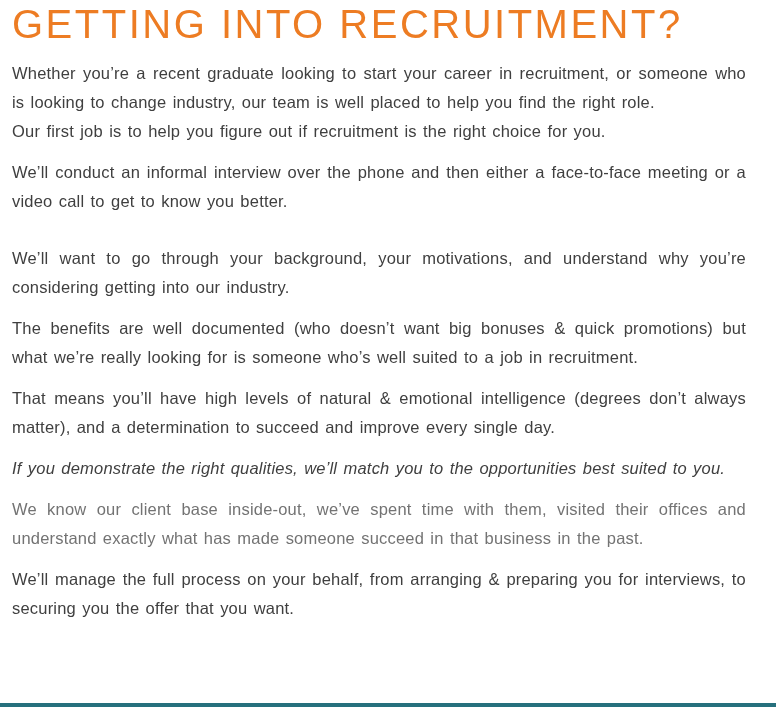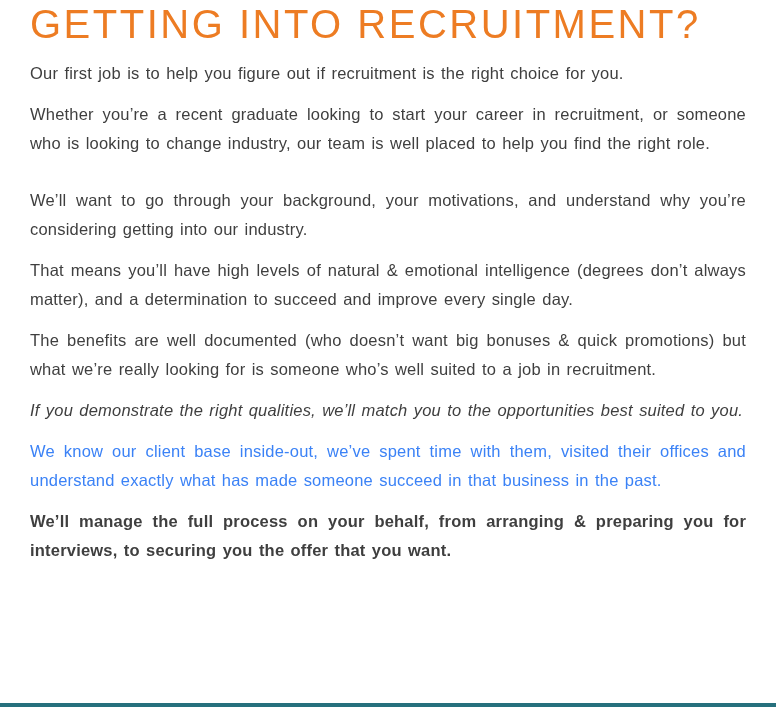--- a/index.html
+++ b/index.html
@@ -4,21 +4,21 @@
 <style>
   * { box-sizing: border-box; margin: 0; padding: 0; }
   html, body { width: 776px; height: 707px; }
   body {
     background: #ffffff;
     font-family: "Liberation Sans", sans-serif;
     position: relative;
     overflow: hidden;
   }
   .page {
-    padding: 2px 30px 0 30px;
+    padding: 2px 30px 0 12px;
   }
   .page-title {
     font-size: 40px;
     font-weight: 400;
     letter-spacing: 2.5px;
     line-height: 1.1;
     margin: 0 0 13px 0;
     white-space: nowrap;
   }
   .para {
@@ -37,23 +37,24 @@
     width: 776px;
     height: 4px;
   }
 </style>
 </head>
 <body style="background: rgb(255, 255, 255);">
 
 <div class="page">
   <h1 class="page-title" style="color: rgb(237, 124, 35);">GETTING INTO RECRUITMENT?</h1>
 
+  <p class="para" style="color: rgb(63, 63, 63);">Whether you’re a recent graduate looking to start your career in recruitment, or someone who is looking to change industry, our team is well placed to help you find the right role.</p>
   <p class="para tight" style="color: rgb(63, 63, 63);">Our first job is to help you figure out if recruitment is the right choice for you.</p>
-  <p class="para" style="color: rgb(63, 63, 63);">Whether you’re a recent graduate looking to start your career in recruitment, or someone who is looking to change industry, our team is well placed to help you find the right role.</p>
+  <p class="para" style="color: rgb(63, 63, 63);">We’ll conduct an informal interview over the phone and then either a face-to-face meeting or a video call to get to know you better.</p>
   <p class="para" style="color: rgb(63, 63, 63); margin-top: 28px;">We’ll want to go through your background, your motivations, and understand why you’re considering getting into our industry.</p>
+  <p class="para" style="color: rgb(63, 63, 63);">The benefits are well documented (who doesn’t want big bonuses &amp; quick promotions) but what we’re really looking for is someone who’s well suited to a job in recruitment.</p>
   <p class="para" style="color: rgb(63, 63, 63);">That means you’ll have high levels of natural &amp; emotional intelligence (degrees don’t always matter), and a determination to succeed and improve every single day.</p>
-  <p class="para" style="color: rgb(63, 63, 63);">The benefits are well documented (who doesn’t want big bonuses &amp; quick promotions) but what we’re really looking for is someone who’s well suited to a job in recruitment.</p>
   <p class="para" style="color: rgb(63, 63, 63); font-style: italic;">If you demonstrate the right qualities, we’ll match you to the opportunities best suited to you.</p>
-  <p class="para" style="color: #3b82f6;">We know our client base inside-out, we’ve spent time with them, visited their offices and understand exactly what has made someone succeed in that business in the past.</p>
-  <p class="para" style="color: rgb(63, 63, 63); font-weight: bold;">We’ll manage the full process on your behalf, from arranging &amp; preparing you for interviews, to securing you the offer that you want.</p>
+  <p class="para" style="color: #737373;">We know our client base inside-out, we’ve spent time with them, visited their offices and understand exactly what has made someone succeed in that business in the past.</p>
+  <p class="para" style="color: rgb(63, 63, 63);">We’ll manage the full process on your behalf, from arranging &amp; preparing you for interviews, to securing you the offer that you want.</p>
 </div>
 
 <div class="footer-bar" style="background: rgb(38, 112, 125);"></div>
 
 </body></html>

